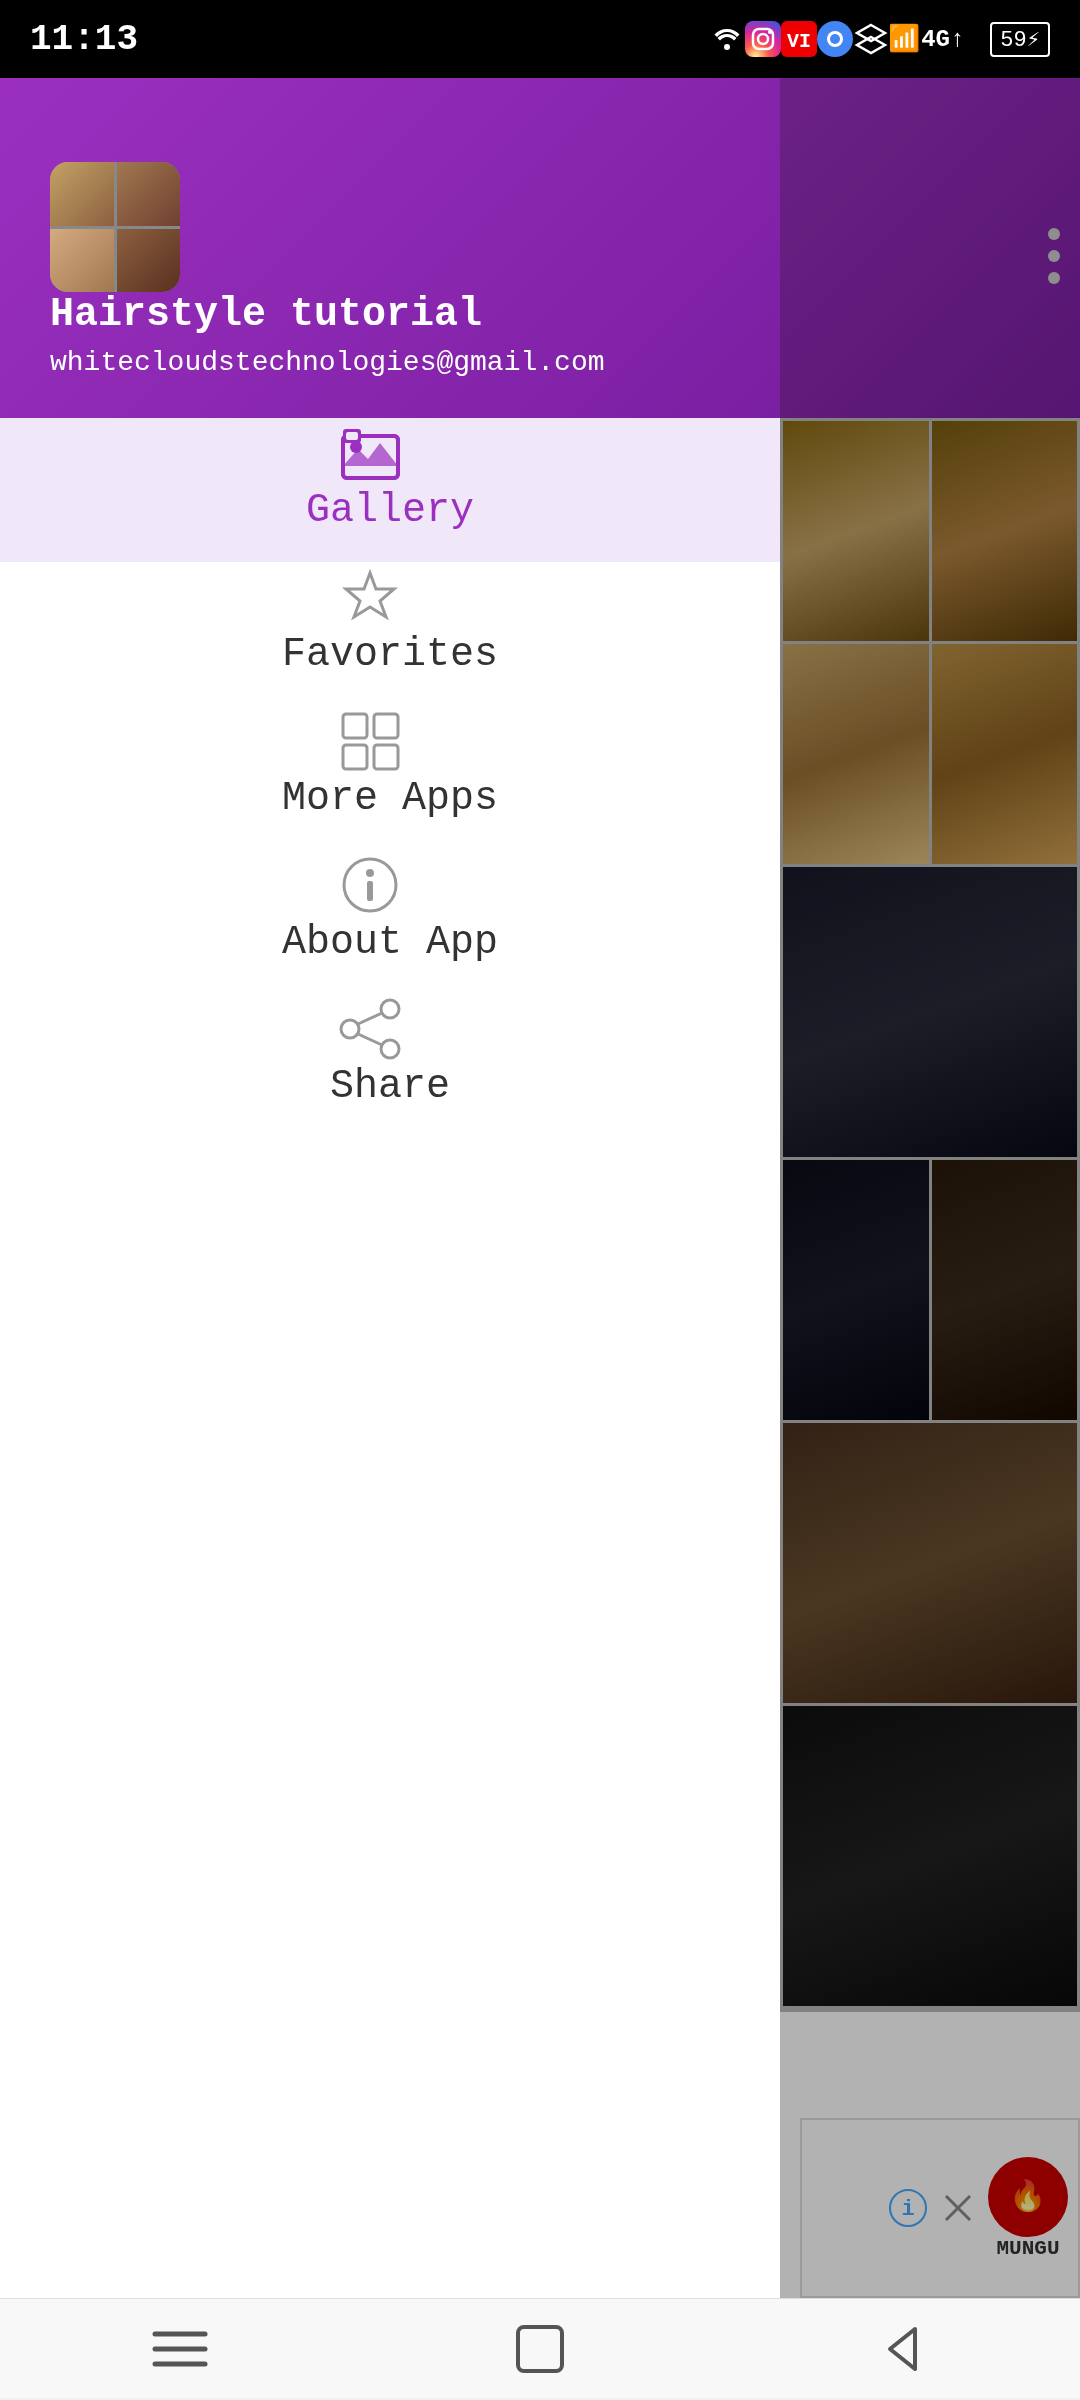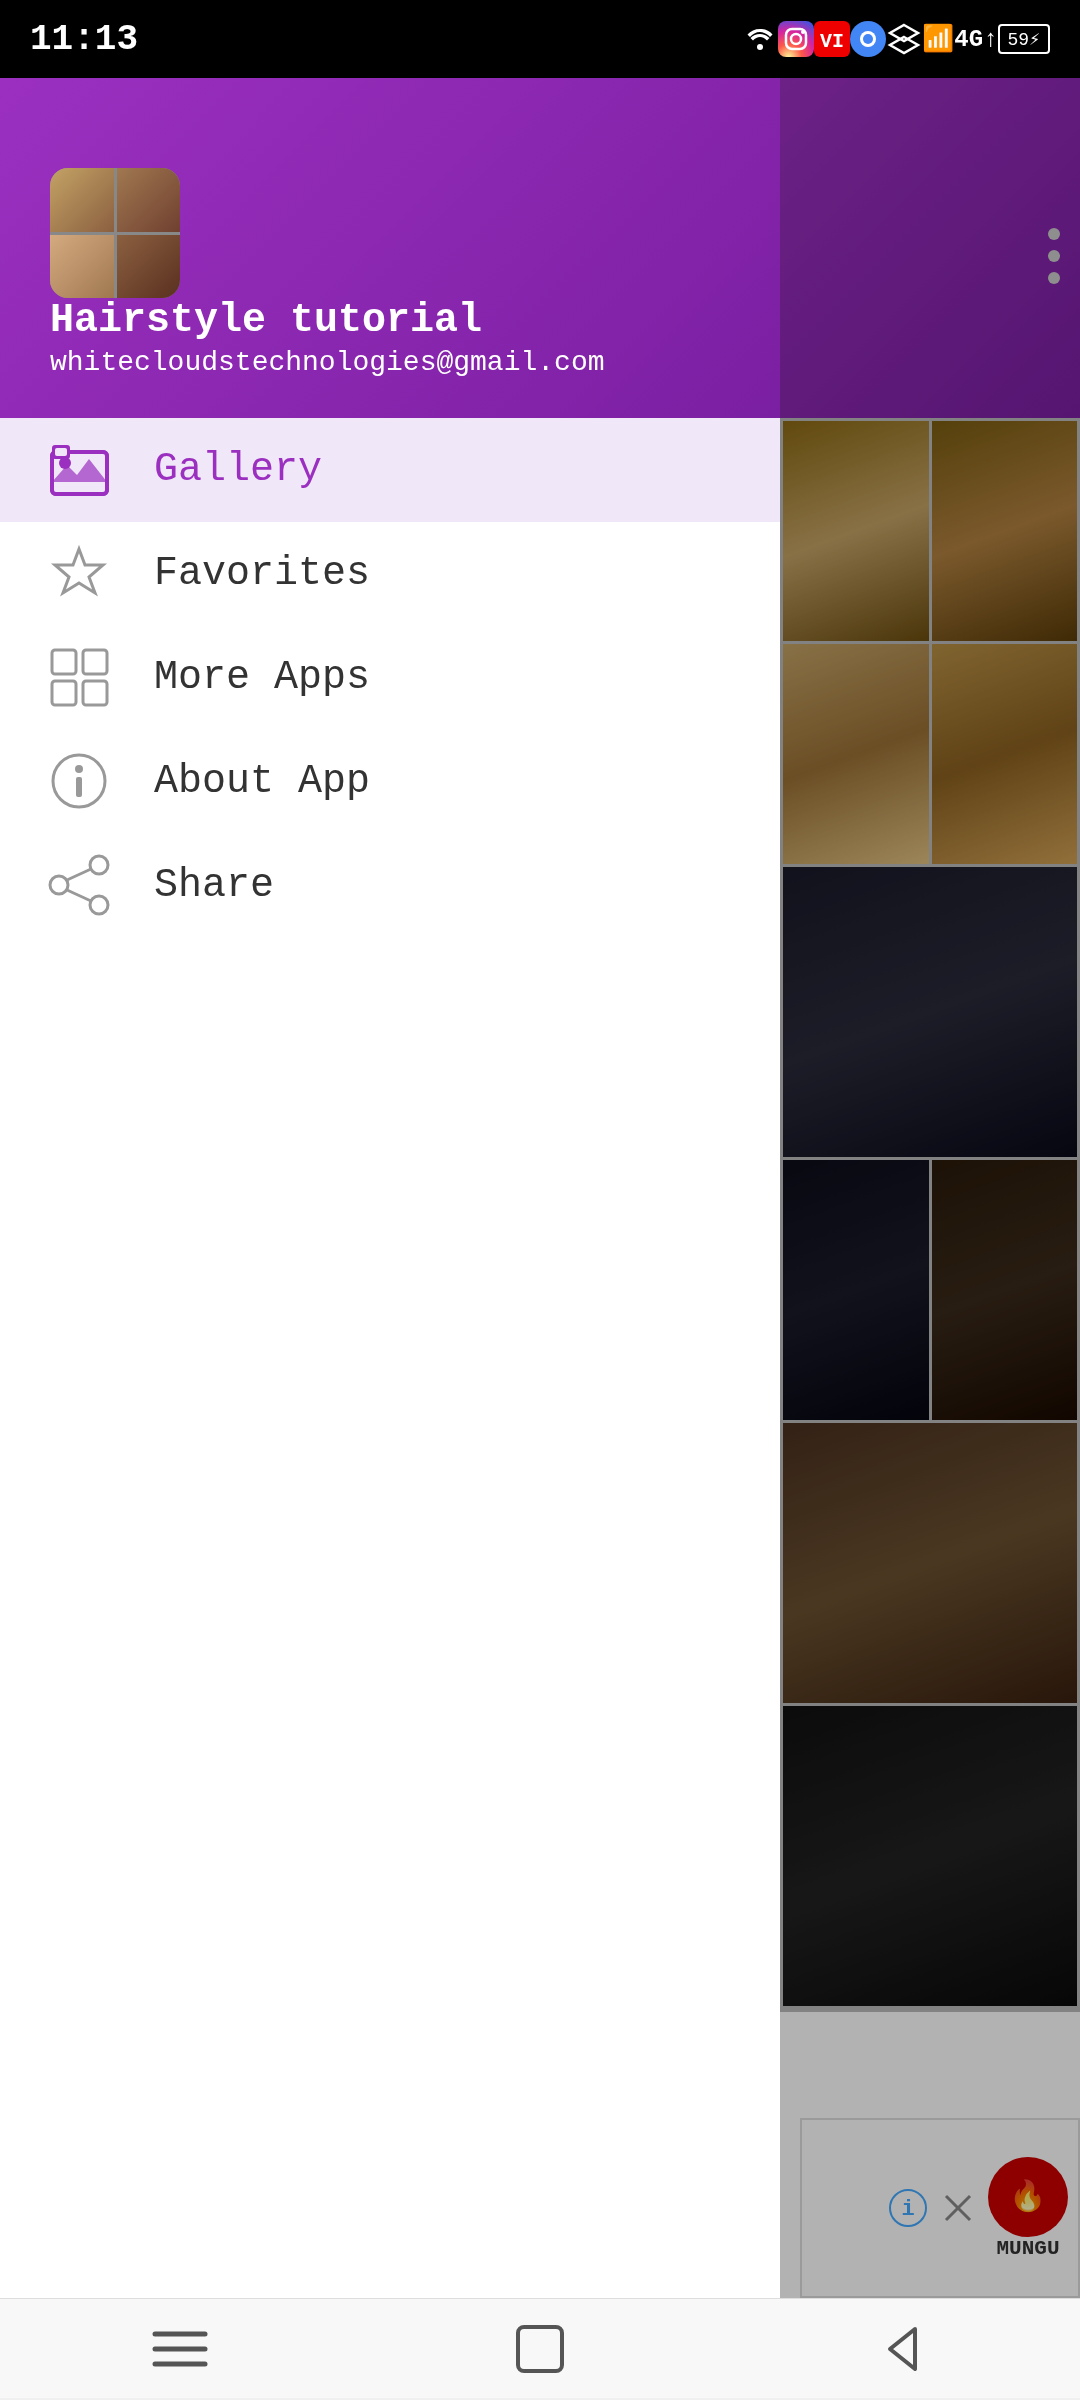--- a/index.html
+++ b/index.html
@@ -127,42 +127,43 @@
       flex-direction: column;
       justify-content: flex-end;
       padding: 40px 50px;
     }
 
     .drawer-app-name {
       color: #fff;
       font-size: 40px;
       font-family: 'Courier New', monospace;
       font-weight: bold;
-      margin-bottom: 4px;
+      margin-bottom: 10px;
     }
 
     .drawer-app-email {
       color: #fff;
       font-size: 28px;
       font-family: 'Courier New', monospace;
     }
 
     
     .drawer-menu {
       flex: 1;
       background: #fff;
     }
 
     .menu-item {
       display: flex;
       align-items: center;
       padding: 0 44px;
-      height: 104px;
+      height: 144px;
       cursor: pointer;
       border-bottom: 1px solid transparent;
+      flex-direction: column;
     }
 
     .menu-item.active {
       background: #f0e8f8;
     }
 
     .menu-item-icon {
       width: 70px;
       height: 70px;
       display: flex;
@@ -256,21 +257,21 @@
       <circle cx="18" cy="18" r="5" fill="#4285F4"></circle>
     </svg>
     <svg width="36" height="36" viewBox="0 0 36 36">
       <polygon points="18,4 32,12 18,20 4,12" fill="none" stroke="white" stroke-width="2.5"></polygon>
       <polygon points="18,16 32,24 18,32 4,24" fill="none" stroke="white" stroke-width="2.5"></polygon>
     </svg>
 
     <span style="color:white;font-size:26px;">📶</span>
     <span style="color:#ffffff;font-size:24px;font-weight:bold;">4G↑</span>
 
-    <span style="color:white;font-size:18px;border:2px solid white;padding:2px 8px;border-radius:4px;">
+    <span style="color:white;font-size:22px;border:2px solid white;padding:2px 8px;border-radius:4px;margin-left:26px;">
       <span>59</span>⚡
     </span>
   </div>
 </div>
 
 <div class="main-container">
 
   <div class="gallery-bg">
     <div class="gallery-header-bg"></div>
 

